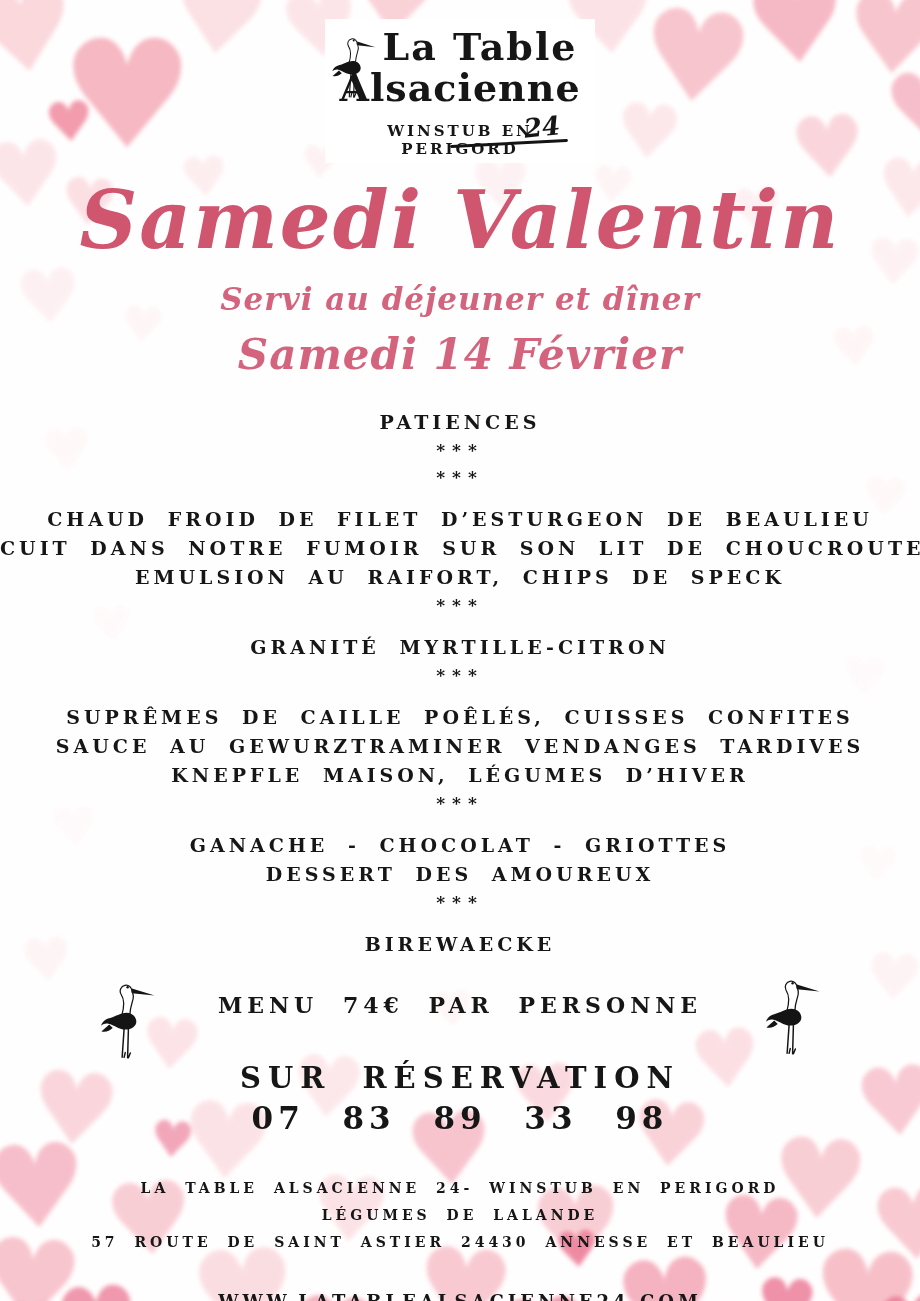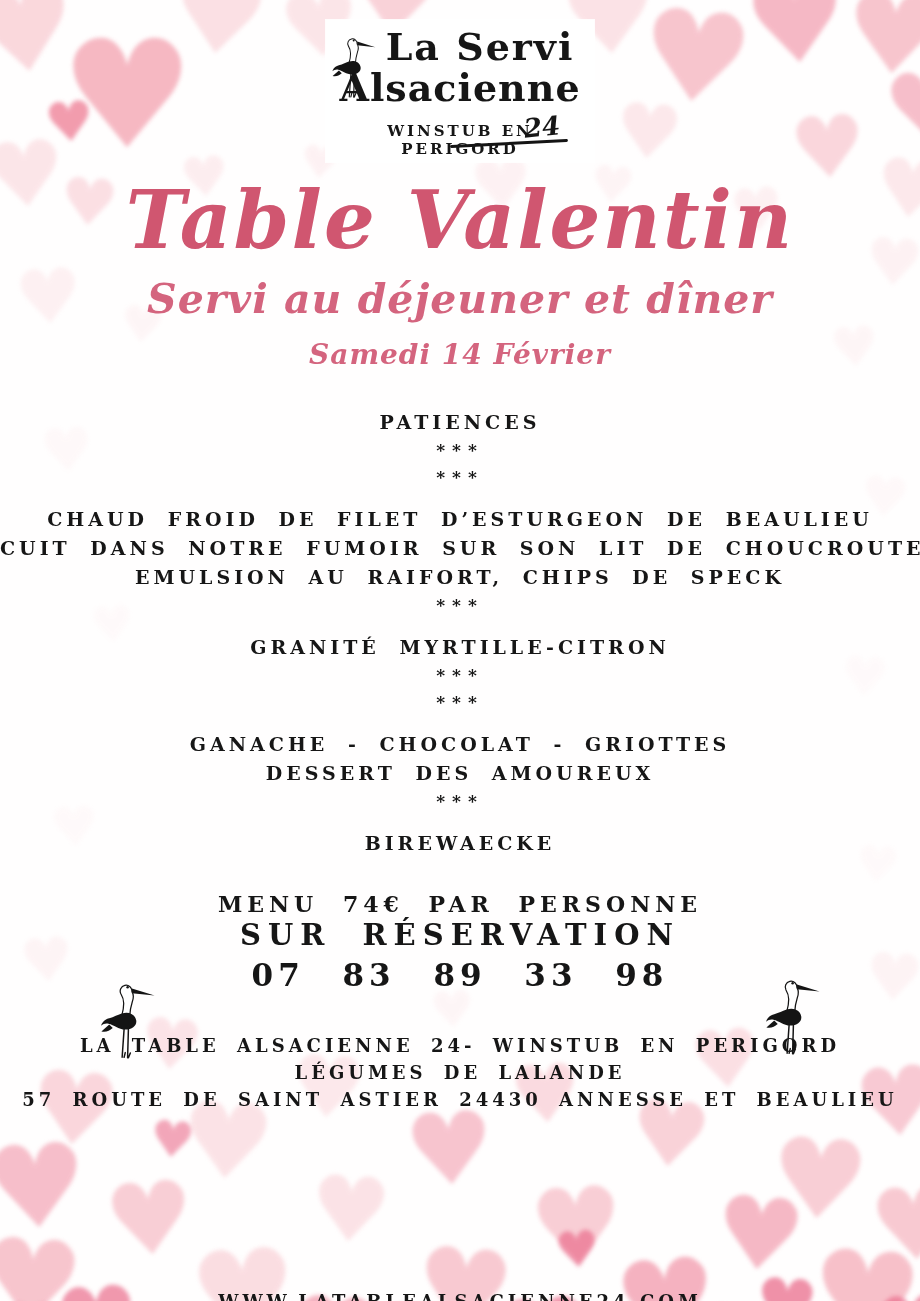--- a/index.html
+++ b/index.html
@@ -57,51 +57,52 @@
     font-weight:bold; font-size:15px; letter-spacing:3px;
   }
 
   
   .title {
     margin-top:6px;
     font-style:italic; font-weight:bold;
     font-size:80px; line-height:104px;
     letter-spacing:2px;
   }
-  .subtitle1 { font-style:italic; font-weight:bold; font-size:41px; line-height:54px; letter-spacing:1px; }
-  .subtitle2 { font-style:italic; font-weight:bold; font-size:28px; line-height:58px; letter-spacing:1px; }
+  .subtitle1 { font-style:italic; font-weight:bold; font-size:31px; line-height:54px; letter-spacing:1px; }
+  .subtitle2 { font-style:italic; font-weight:bold; font-size:42px; line-height:58px; letter-spacing:1px; }
 
   
   .menu { margin-top:24px; }
   .menu-line {
     font-weight:bold; font-size:19px; line-height:29px;
     letter-spacing:4px; word-spacing:9px; white-space:nowrap;
   }
   .sep {
     font-weight:bold; font-size:17px; line-height:23px;
     letter-spacing:7px; margin:2px 0 4px;
   }
   .course { margin-top:16px; }
   .price-line {
     margin-top:32px;
     font-weight:bold; font-size:22px; line-height:28px;
     letter-spacing:5px; word-spacing:12px;
   }
   .reservation-label {
+    margin-top:42px;
     font-weight:bold; font-size:29px; line-height:34px;
     letter-spacing:7px; word-spacing:14px;
   }
   .reservation-phone {
     margin-top:4px;
     font-weight:bold; font-size:31px; line-height:38px;
     letter-spacing:5px; word-spacing:22px;
   }
   .footer { margin-top:38px; }
   .footer-line {
-    font-weight:bold; font-size:18px; line-height:27px;
+    font-weight:bold; font-size:14px; line-height:27px;
     letter-spacing:4px; word-spacing:7px; white-space:nowrap;
   }
   .footer-partial {
     position:absolute; left:0; right:0; top:1291px;
     font-weight:bold; font-size:18px; letter-spacing:4px;
     text-align:center; z-index:2;
   }
 
   
   .stork-side { position:absolute; z-index:2; width:62px; height:86px; }
@@ -193,28 +194,28 @@
       </g>
     </defs>
   </svg>
 
   <div class="content">
 
     <div class="logo-box">
       <svg class="logo-stork" viewBox="0 0 70 110">
           <use href="#stork"></use>
         </svg>
-      <div class="logo-line1">La Servi</div>
+      <div class="logo-line1">La Table</div>
       <div class="logo-line2">Alsacienne</div>
       <div class="logo-24">24</div>
       <div class="logo-swoosh"></div>
       <div class="logo-tagline">WINSTUB EN PERIGORD</div>
     </div>
 
-    <div class="title" style="color: rgb(208, 86, 112);">Table Valentin</div>
+    <div class="title" style="color: rgb(208, 86, 112);">Samedi Valentin</div>
     <div class="subtitle1" style="color: rgb(212, 100, 126);">Servi au déjeuner et dîner</div>
     <div class="subtitle2" style="color: rgb(212, 100, 126);">Samedi 14 Février</div>
 
     <div class="menu">
       <div class="course">
         <div class="menu-line">PATIENCES</div>
       </div>
       <div class="sep">***</div>
 
       <div class="sep">***</div>
@@ -224,20 +225,25 @@
         <div class="menu-line">CUIT DANS NOTRE FUMOIR SUR SON LIT DE CHOUCROUTE</div>
         <div class="menu-line">EMULSION AU RAIFORT, CHIPS DE SPECK</div>
       </div>
       <div class="sep">***</div>
 
       <div class="course">
         <div class="menu-line">GRANITÉ MYRTILLE-CITRON</div>
       </div>
       <div class="sep">***</div>
 
+      <div class="course">
+        <div class="menu-line">SUPRÊMES DE CAILLE POÊLÉS, CUISSES CONFITES</div>
+        <div class="menu-line">SAUCE AU GEWURZTRAMINER VENDANGES TARDIVES</div>
+        <div class="menu-line">KNEPFLE MAISON, LÉGUMES D’HIVER</div>
+      </div>
       <div class="sep">***</div>
 
       <div class="course">
         <div class="menu-line">GANACHE - CHOCOLAT - GRIOTTES</div>
         <div class="menu-line">DESSERT DES AMOUREUX</div>
       </div>
       <div class="sep">***</div>
 
       <div class="course">
         <div class="menu-line">BIREWAECKE</div>

